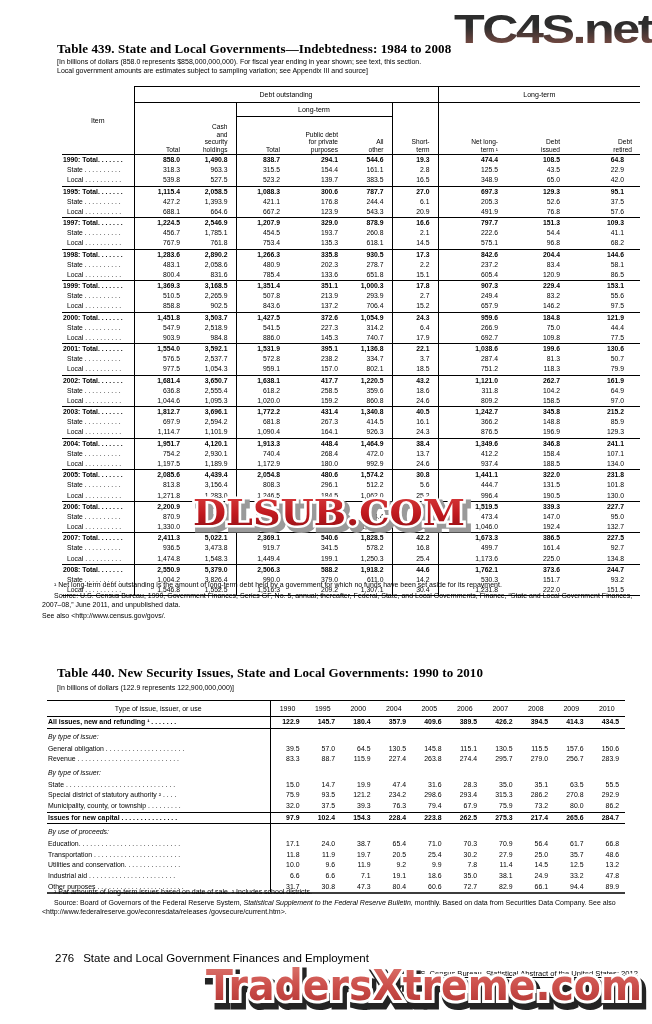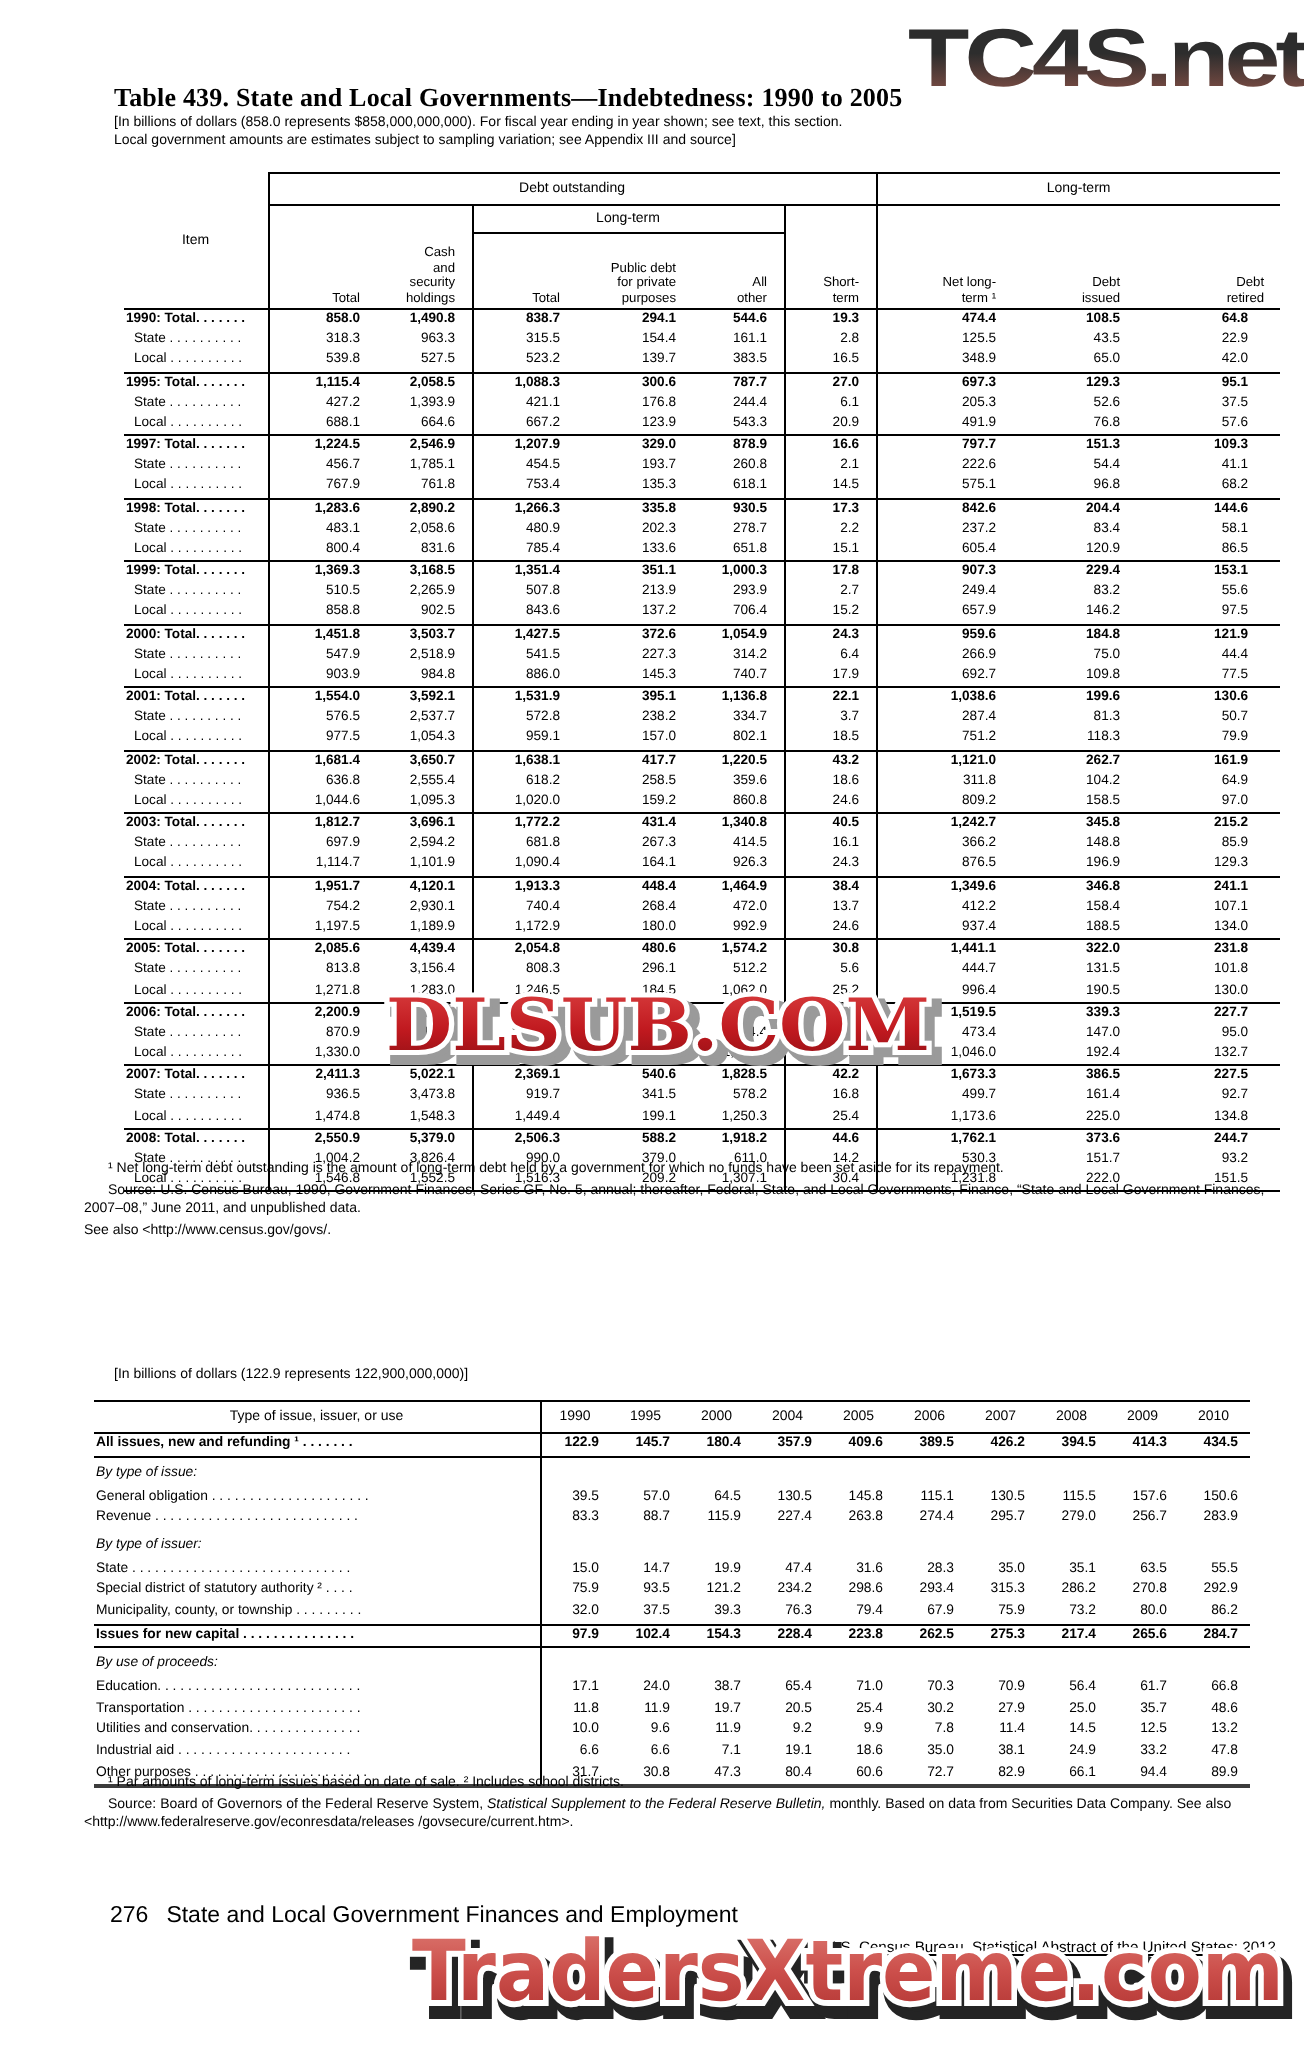--- a/index.html
+++ b/index.html
@@ -59,21 +59,21 @@
   .wm{position:absolute;overflow:visible;pointer-events:none;}
   #wm-top{right:-4px;top:3px;}
   #wm-mid{left:183px;top:489px;}
   #wm-bot{left:200px;top:956px;}
 </style>
 </head>
 <body>
 
 <div class="page">
 
-  <div class="tbl-title" style="top:41px;">Table 439. State and Local Governments—Indebtedness: 1990 to 2005</div>
+  <div class="tbl-title" style="top:41px;">Table 439. State and Local Governments—Indebtedness: 1984 to 2008</div>
   <div class="tbl-note" style="top:58px;">
     <div>[In billions of dollars (858.0 represents $858,000,000,000). For fiscal year ending in year shown; see text, this section.</div>
     <div>Local government amounts are estimates subject to sampling variation; see Appendix III and source]</div>
   </div>
 
   <table class="t439">
     <colgroup>
       <col style="width:72px">
         <col style="width:54px">
         <col style="width:48px">
@@ -623,20 +623,21 @@
         </tr>
       </tbody>
   </table>
 
   <div class="fn" style="top:581px;">
     <p class="ti">¹ Net long-term debt outstanding is the amount of long-term debt held by a government for which no funds have been set aside for its repayment.</p>
     <p class="ti">Source: U.S. Census Bureau, 1990, Government Finances, Series GF, No. 5, annual; thereafter, Federal, State, and Local Governments, Finance, “State and Local Government Finances, 2007–08,” June 2011, and unpublished data.</p>
     <p>See also &lt;http://www.census.gov/govs/.</p>
   </div>
 
+  <div class="tbl-title" style="top:665px;">Table 440. New Security Issues, State and Local Governments: 1990 to 2010</div>
   <div class="tbl-note" style="top:684px;">[In billions of dollars (122.9 represents 122,900,000,000)]</div>
 
   <table class="t440">
     <colgroup>
       <col style="width:223px">
       <col span="10" style="width:35.5px">
     </colgroup>
     <thead>
       <tr>
         <th class="lab">Type of issue, issuer, or use</th>

